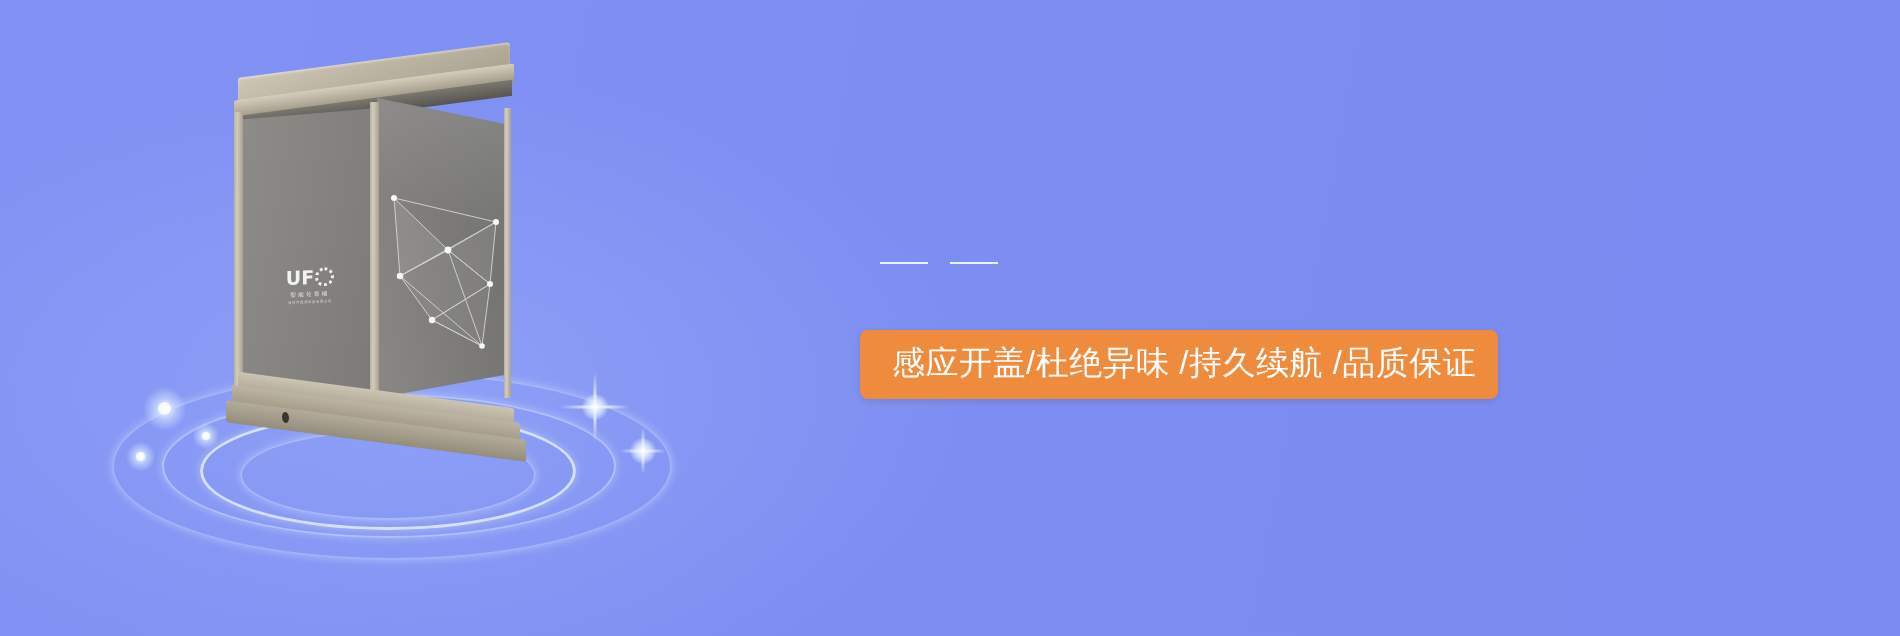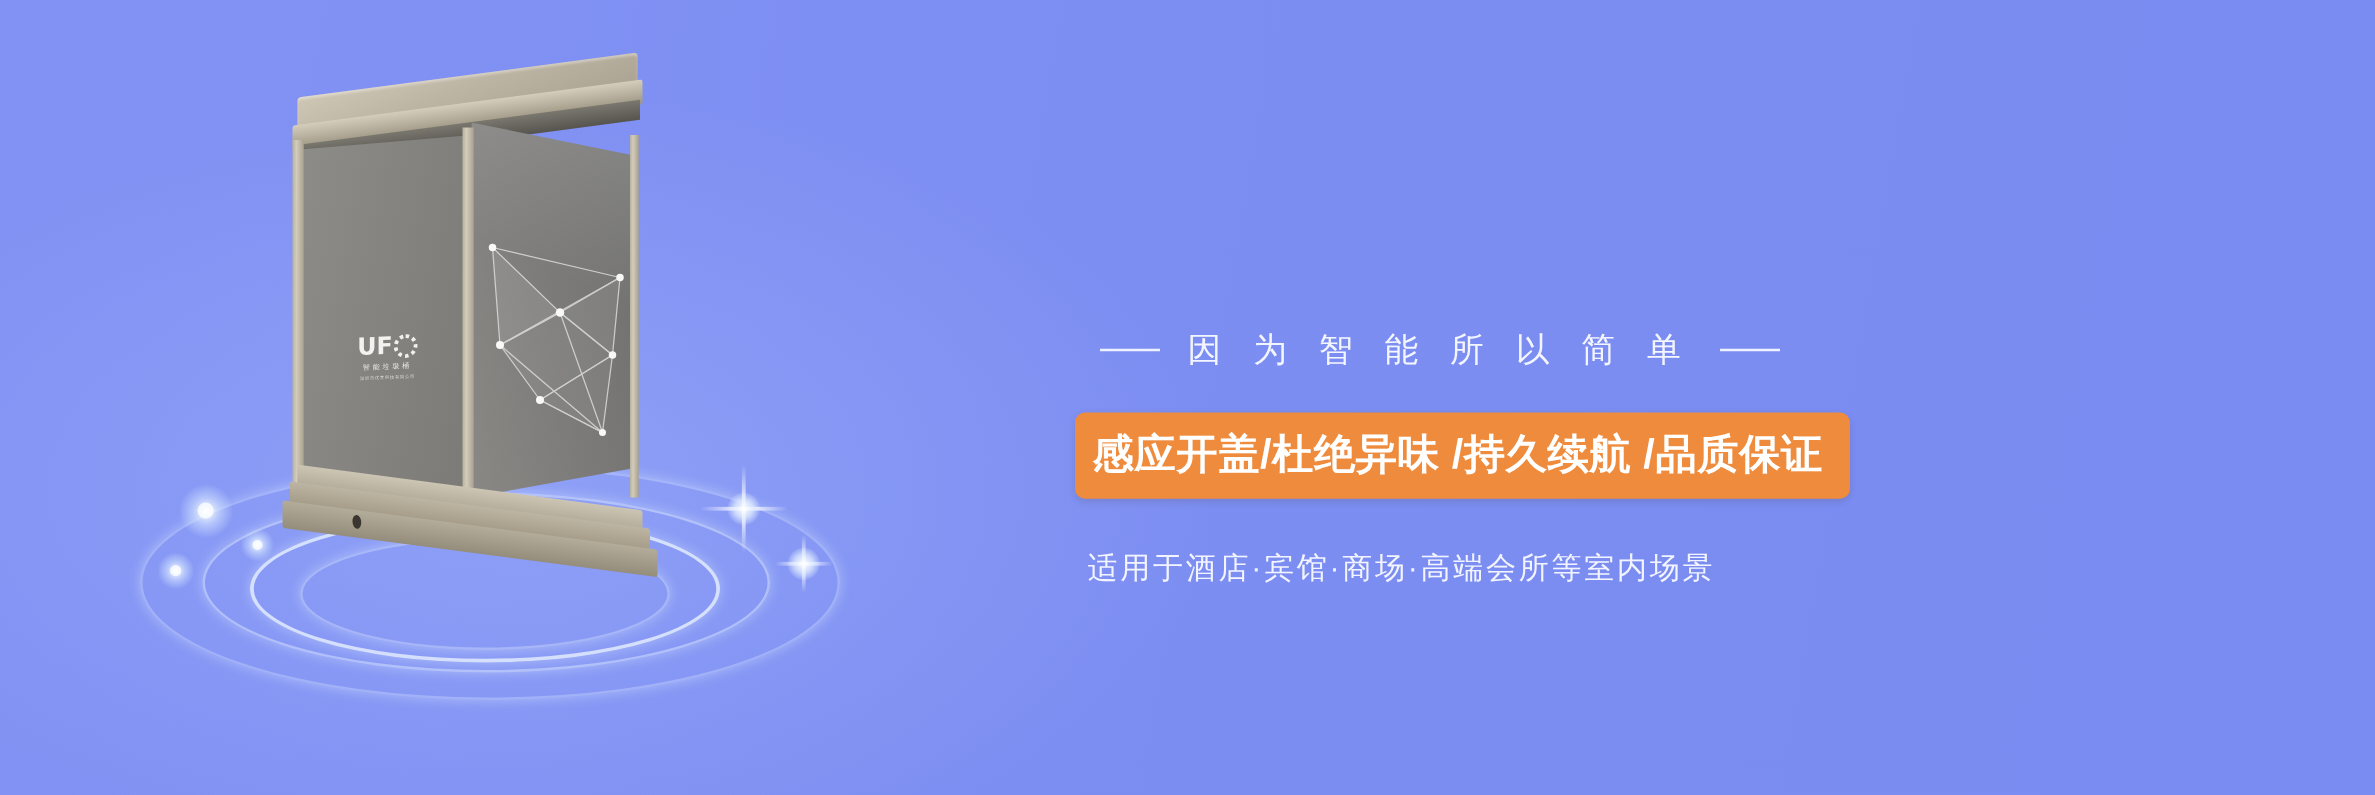--- a/index.html
+++ b/index.html
@@ -174,22 +174,22 @@
     position:absolute;left:0;top:262px;width:840px;
     display:flex;align-items:center;gap:22px;
     color:#f4f6ff;font-size:27px;font-weight:400;letter-spacing:9px;
     white-space:nowrap;
   }
   .rule{display:inline-block;width:48px;height:2px;background:#eef1ff;flex:none;}
 
   .badge{
     position:absolute;left:-20px;top:330px;
     display:inline-block;background:#ef8b3c;
-    border-radius:8px;padding:11px 22px 13px 14px;
-    color:#ffffff;font-size:33px;font-weight:700;letter-spacing:.5px;
+    border-radius:8px;padding:11px 22px 13px 32px;
+    color:#ffffff;font-size:33px;font-weight:400;letter-spacing:.5px;
     white-space:nowrap;
     box-shadow:0 2px 6px rgba(60,40,10,.14);
   }
 
   .caption{
     position:absolute;left:-10px;top:438px;
     color:#f2f4ff;font-size:24px;letter-spacing:2.2px;white-space:nowrap;font-weight:400;
   }
 </style>
 </head>
@@ -266,21 +266,19 @@
         <div class="base-sensor"></div>
       </div>
     </div>
   </div>
 
   <div class="copy">
 
 
     <div class="subtitle">
       <span class="rule"></span>
-      <span>因 为 智 能   所 以 简 单</span>
       <span class="rule"></span>
     </div>
 
     <div class="badge">感应开盖/杜绝异味 /持久续航 /品质保证</div>
 
-    <div class="caption">适用于酒店·宾馆·商场·高端会所等室内场景</div>
   </div>
 </div>
 
 </body></html>

